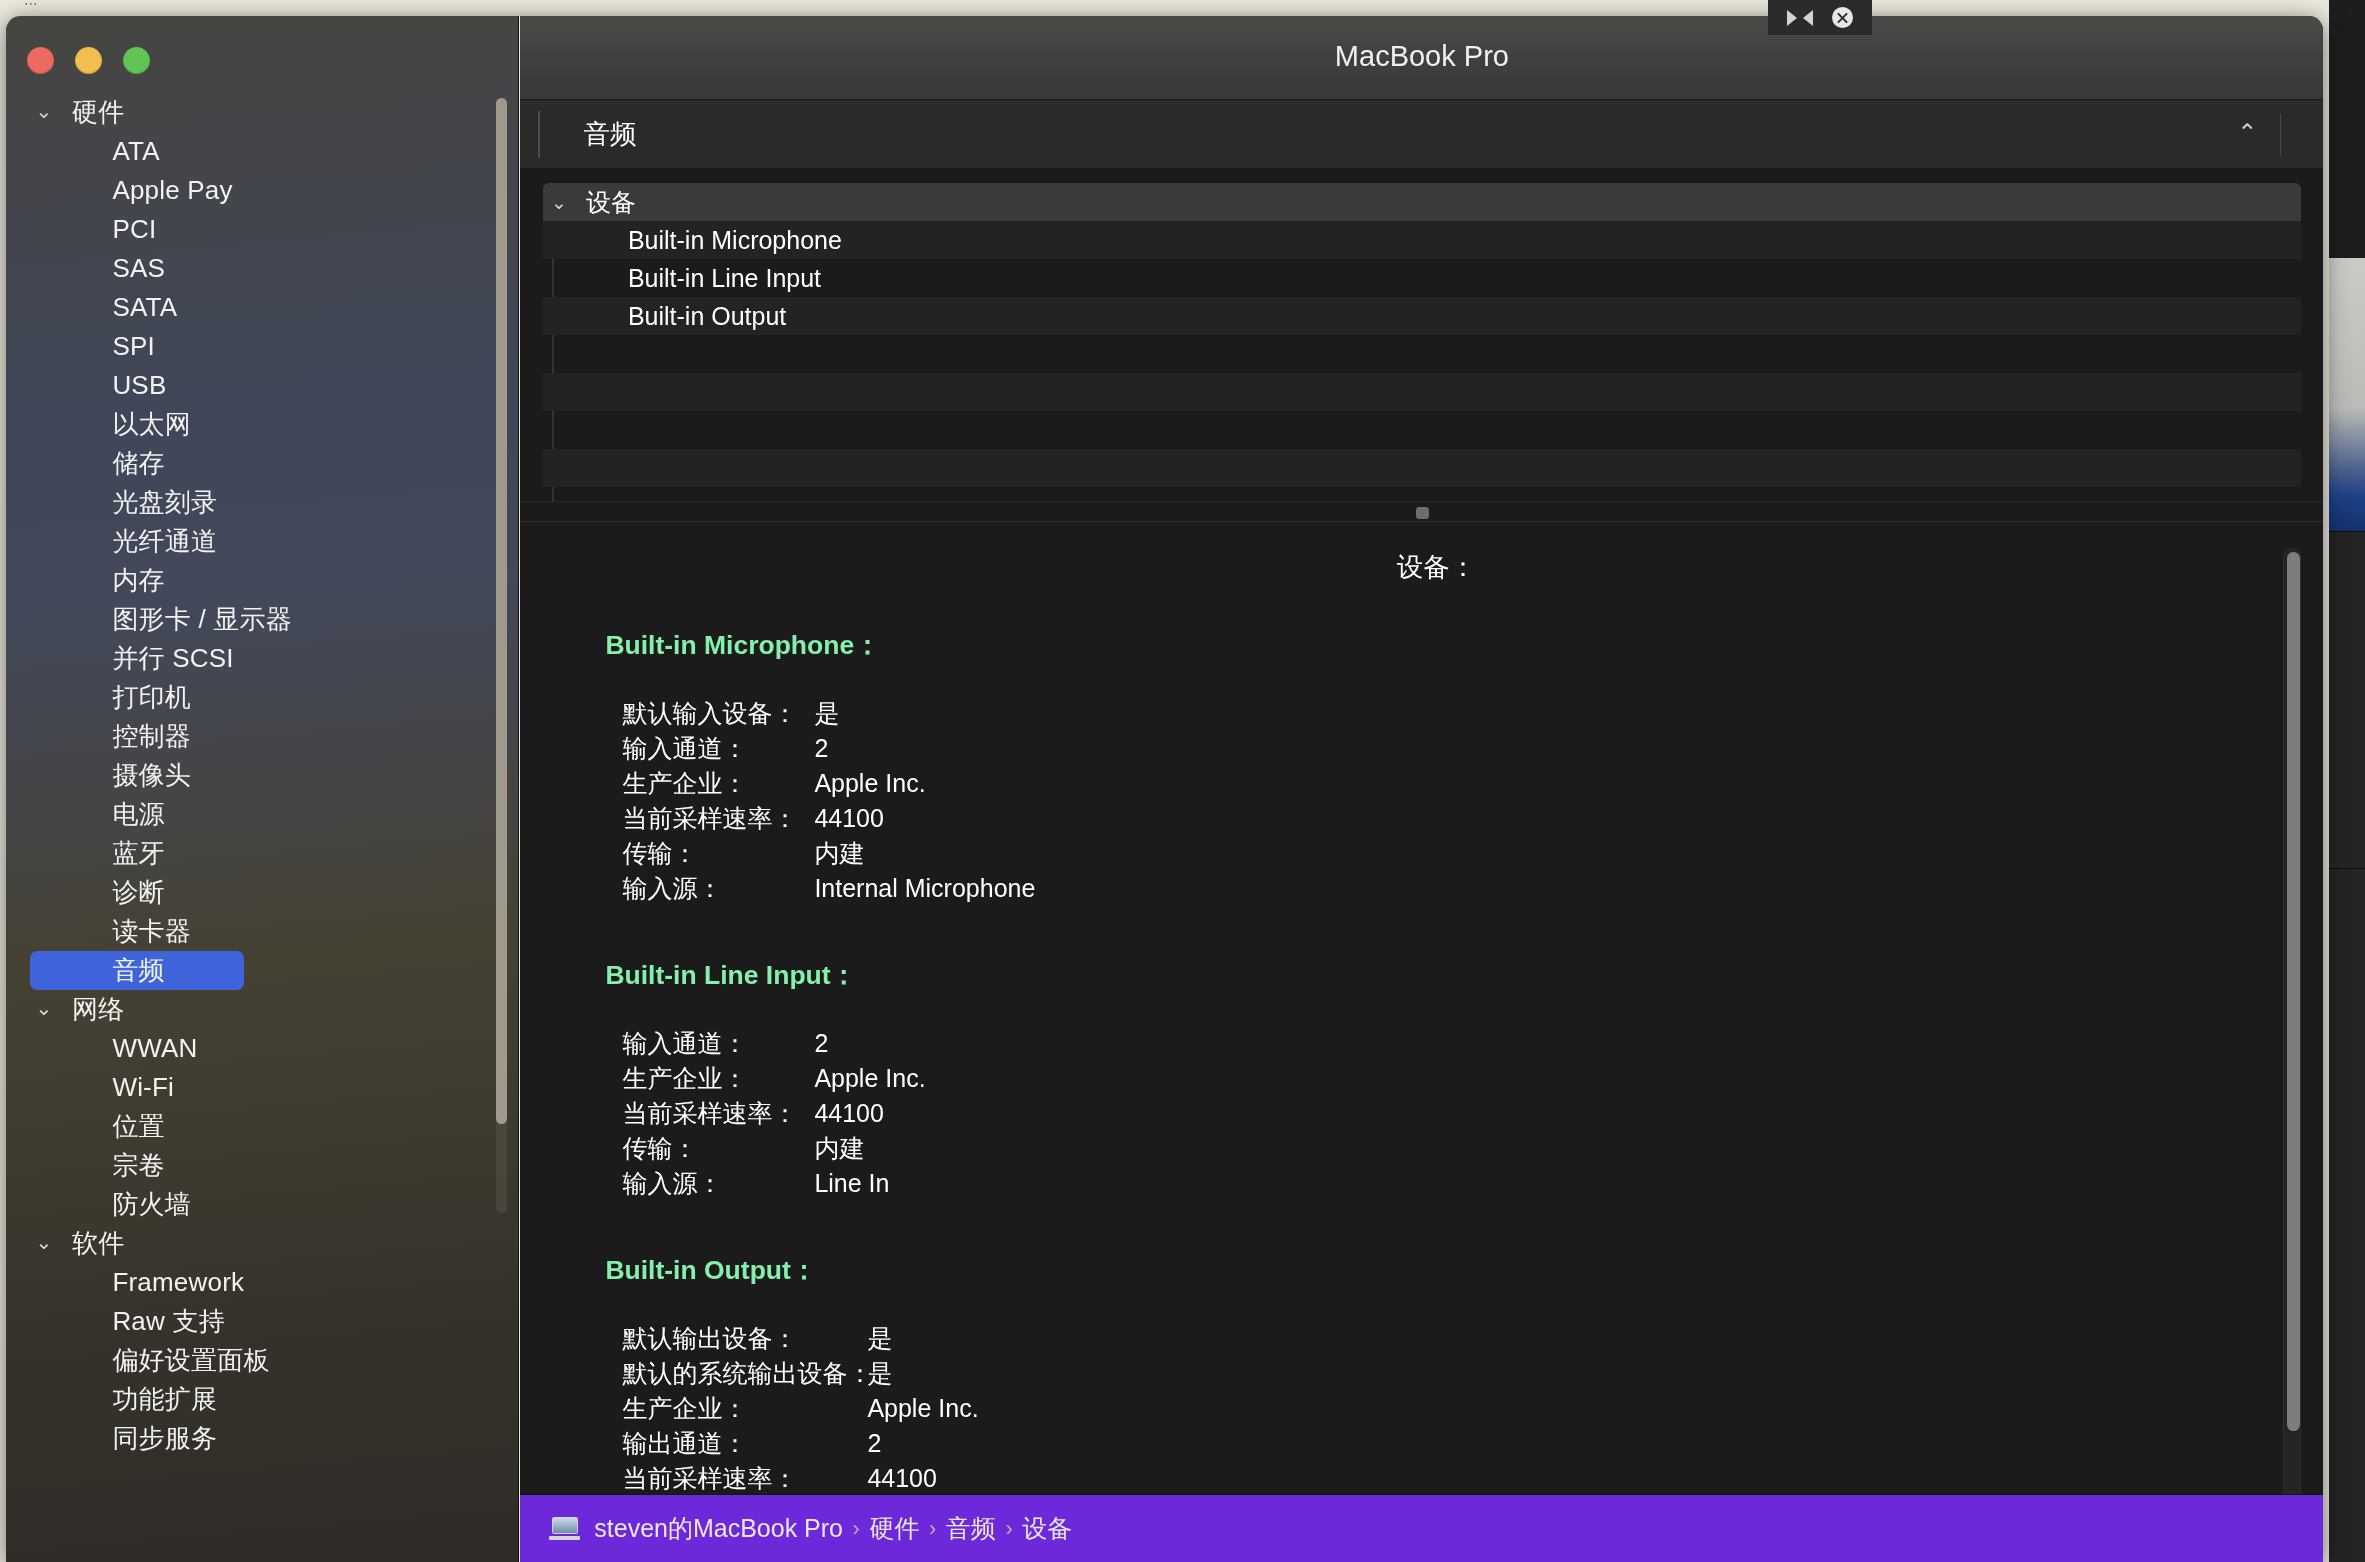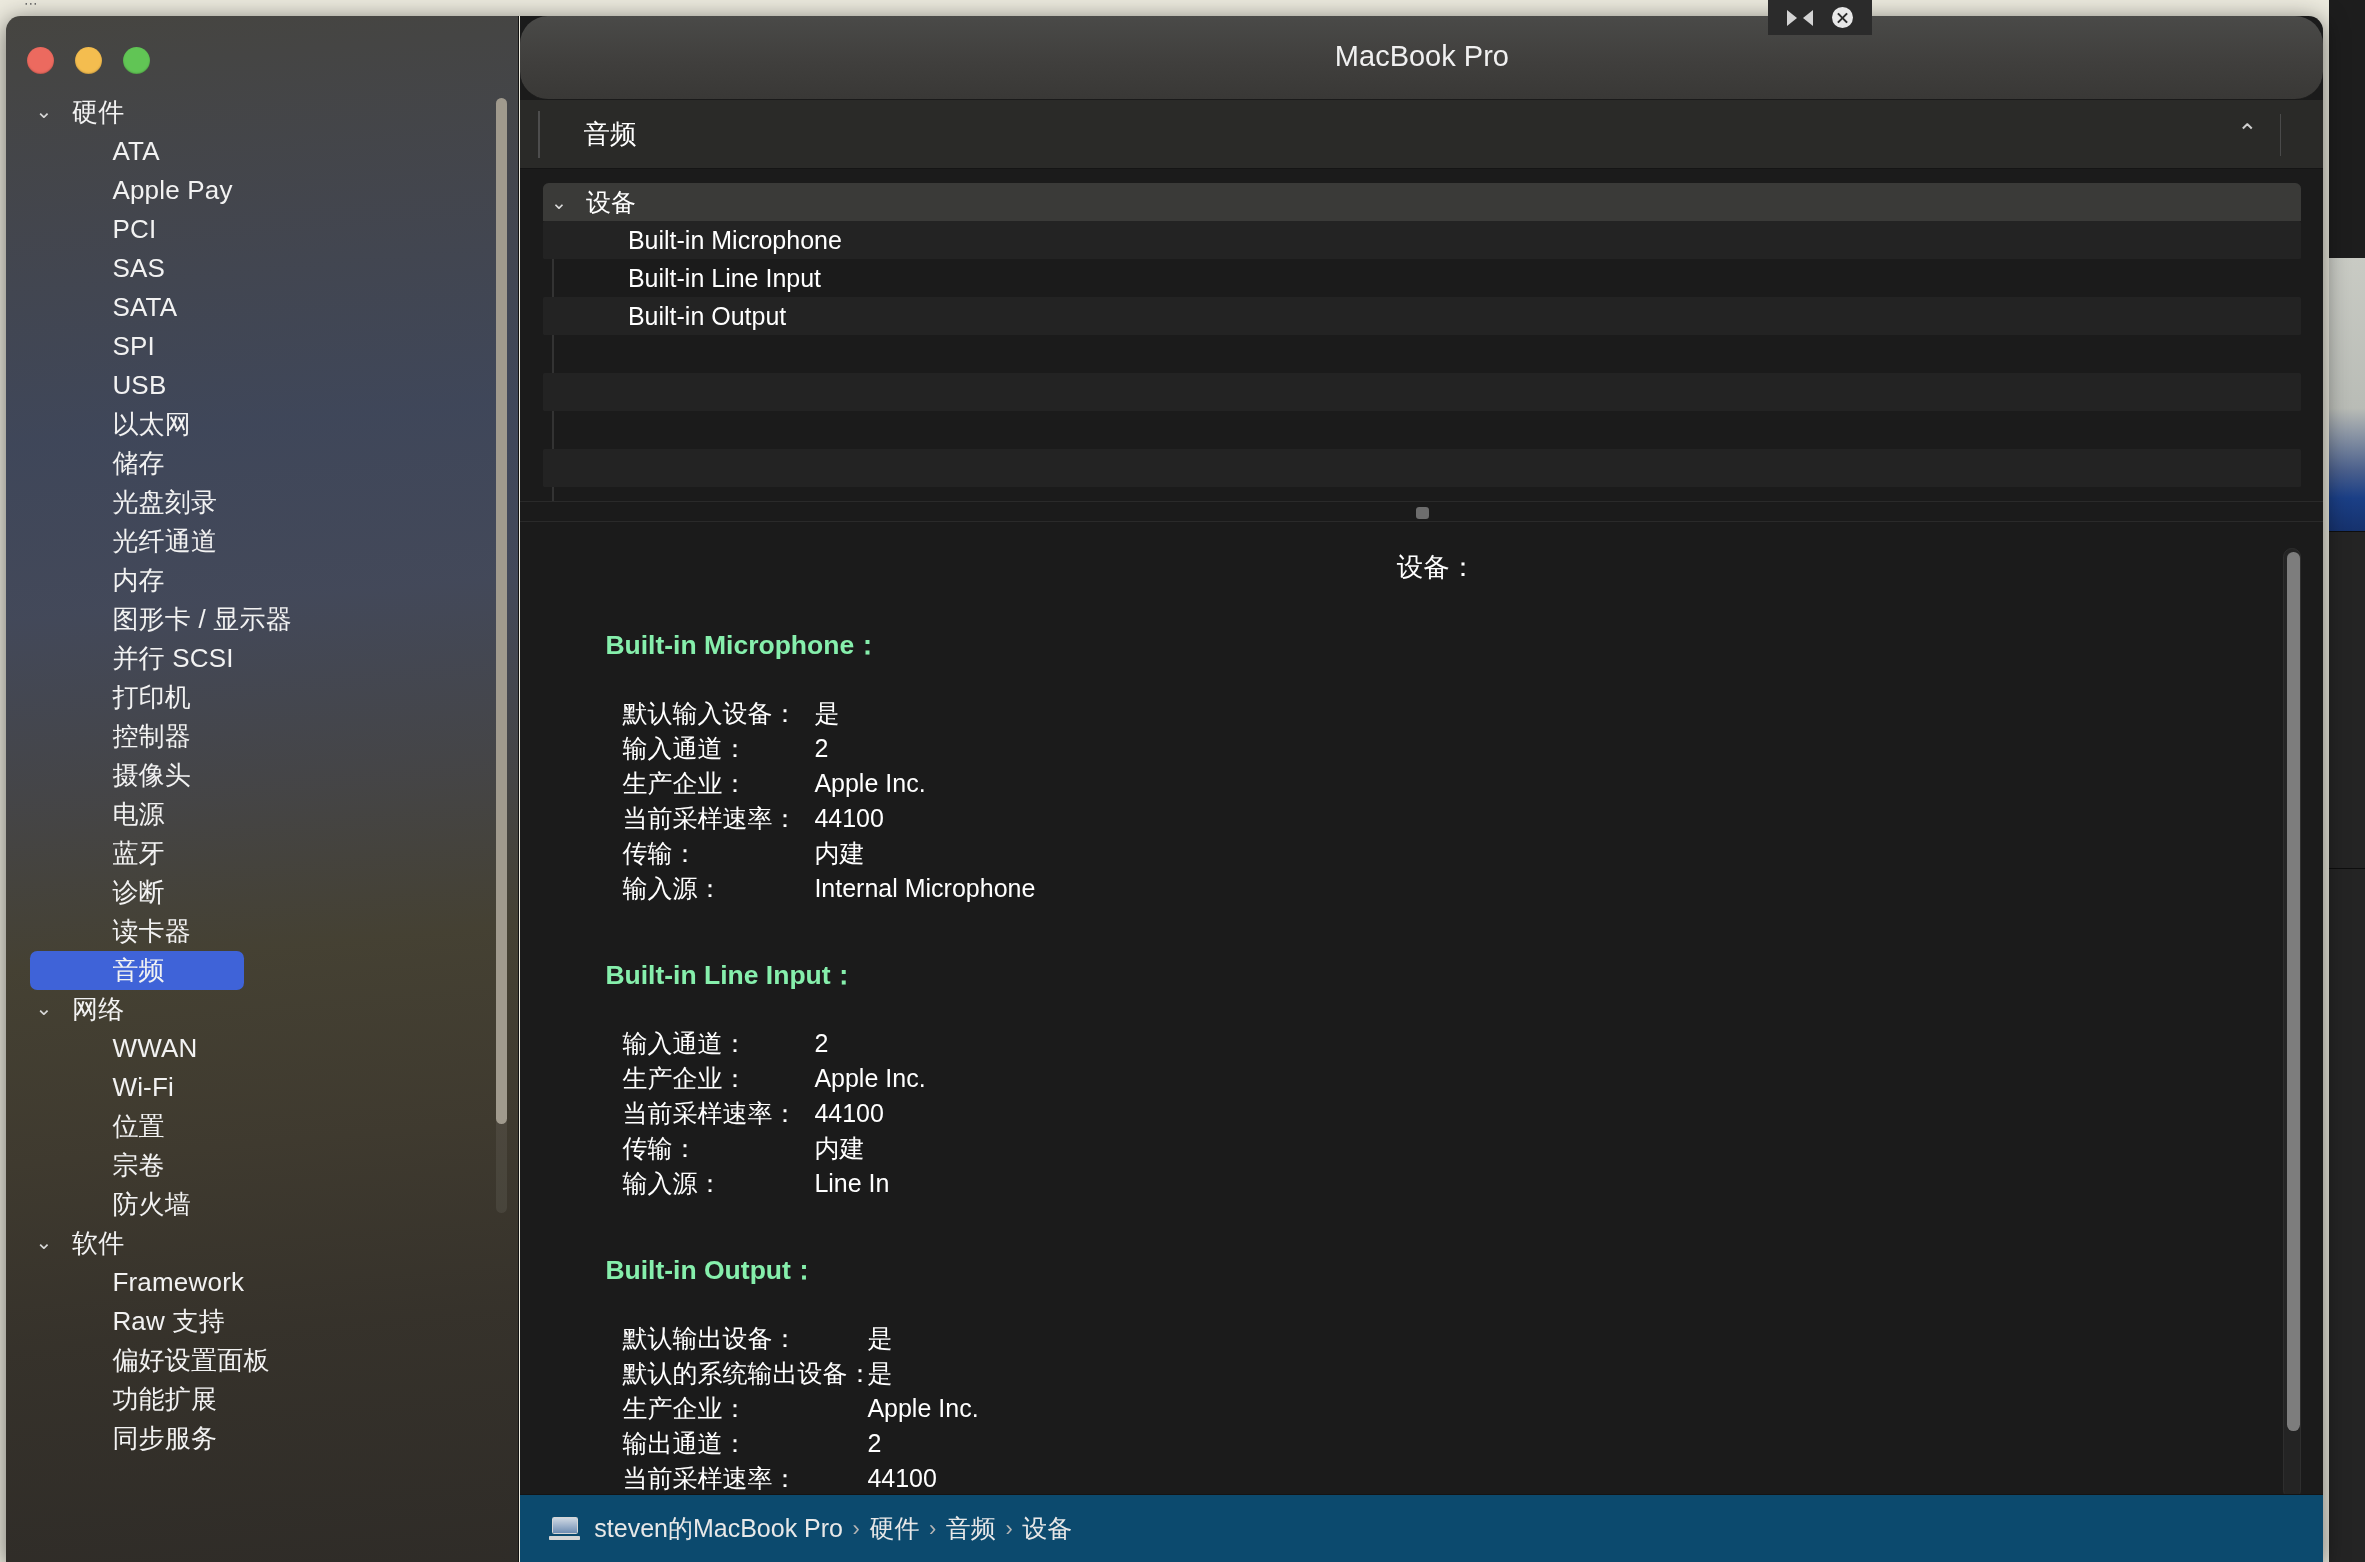--- a/index.html
+++ b/index.html
@@ -142,21 +142,20 @@
     left: 514px; top: 0;
     width: 1803px; height: 1546px;
     background: #1b1b1b;
   }
 
   .titlebar {
     position: relative;
     height: 84px;
     background: linear-gradient(180deg, #4a4a48 0%, #403f3d 55%, #393836 100%);
     border-bottom: 0.8px solid #1a1a1a;
-    border-radius: 28px;
   }
   .titlebar-title {
     position: absolute;
     left: 0; right: 0; top: 24px;
     text-align: center;
     color: #f0f0f0;
     font-size: 29px;
     font-weight: 400;
   }
 
@@ -294,21 +293,21 @@
     border-radius: 6.4px;
     background: #7d7d7d;
   }
 
   
   .breadcrumb-bar {
     position: absolute;
     left: 0; bottom: 0;
     width: 1803px;
     height: 68px;
-    background: #0c4a6e;
+    background: #6d28d9;
     border-top: 0.8px solid #141414;
     display: flex;
     align-items: center;
     padding-left: 29px;
   }
   .crumb-icon {
     width: 30.5px; height: 22.5px;
     position: relative;
     margin-right: 14.4px;
     flex-shrink: 0;

